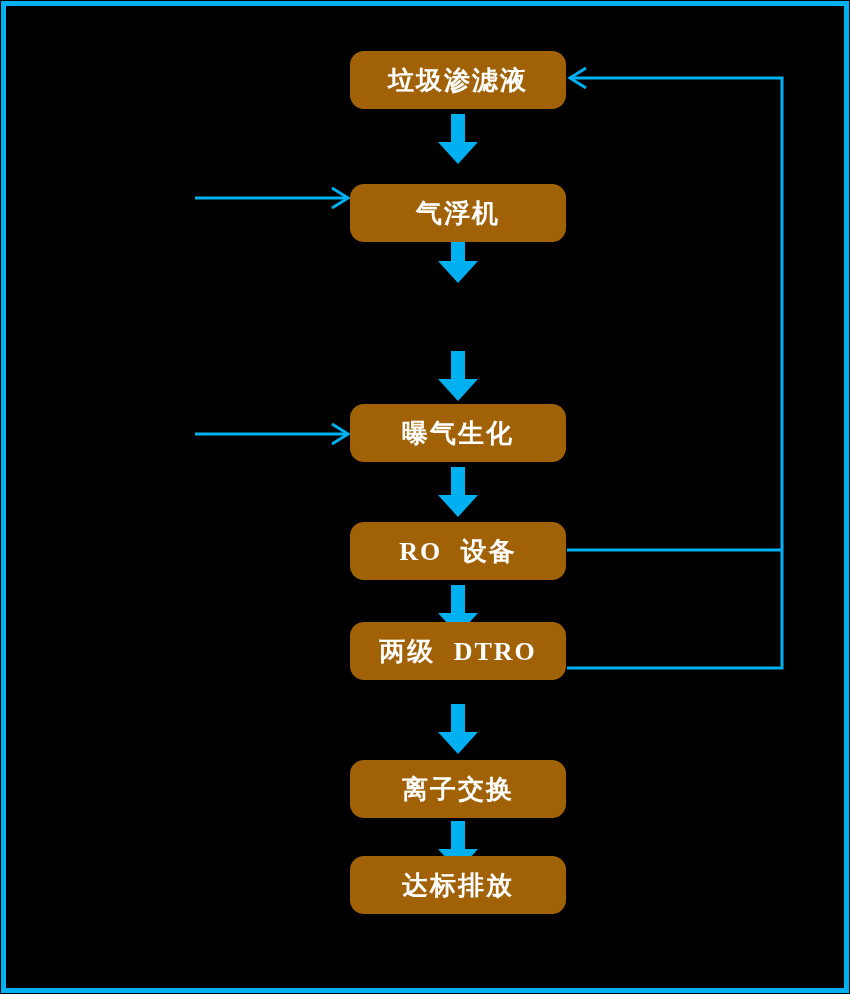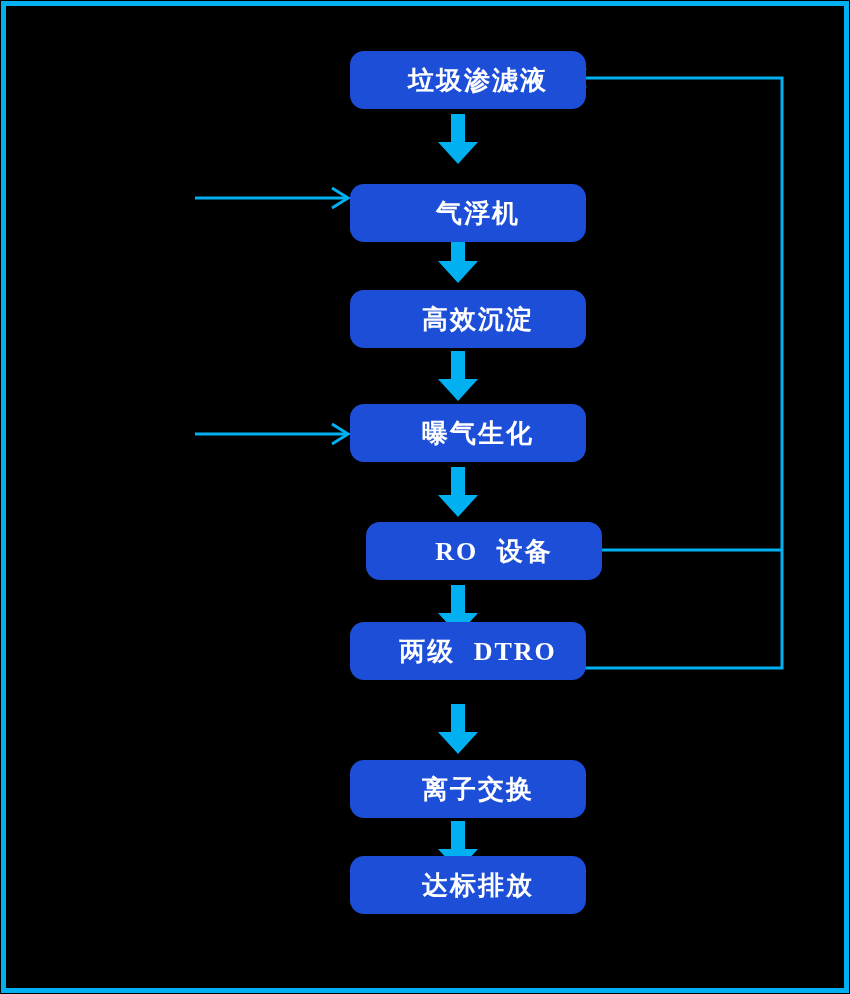--- a/index.html
+++ b/index.html
@@ -24,40 +24,39 @@
   }
   .connectors {
     position: absolute;
     left: 0; top: 0;
   }
   .node {
     position: absolute;
     left: 350px;
     width: 216px;
     height: 58px;
-    background: #1d4ed8;
+    background: #a16207;
     border-radius: 14px;
     display: flex;
     align-items: center;
     justify-content: center;
-    padding-left: 20px;
   }
   .node-label {
     color: #FFFFFF;
     font-size: 26px;
     font-weight: bold;
     letter-spacing: 2px;
     word-spacing: 10px;
     white-space: nowrap;
   }
   .n1 { top: 51px; }
   .n2 { top: 184px; text-align: center; }
   .n3 { top: 290px; }
   .n4 { top: 404px; font-family: Liberation Mono, monospace; }
-  .n5 { top: 522px; margin-left: 16px; }
+  .n5 { top: 522px; }
   .n6 { top: 622px; font-family: Liberation Serif, serif; }
   .n7 { top: 760px; }
   .n8 { top: 856px; }
 </style>
 </head>
 <body>
 
 <div class="canvas">
 
   <svg class="connectors" width="850" height="994" viewBox="0 0 850 994">
@@ -85,23 +84,20 @@
       <polyline points="586,68 570,78 586,88"></polyline>
     </g>
   </svg>
 
   <div class="node n1">
     <span class="node-label">垃圾渗滤液</span>
   </div>
   <div class="node n2">
     <span class="node-label">气浮机</span>
   </div>
-  <div class="node n3">
-    <span class="node-label">高效沉淀</span>
-  </div>
   <div class="node n4">
     <span class="node-label">曝气生化</span>
   </div>
   <div class="node n5">
     <span class="node-label">RO 设备</span>
   </div>
   <div class="node n6">
     <span class="node-label">两级 DTRO</span>
   </div>
   <div class="node n7">

